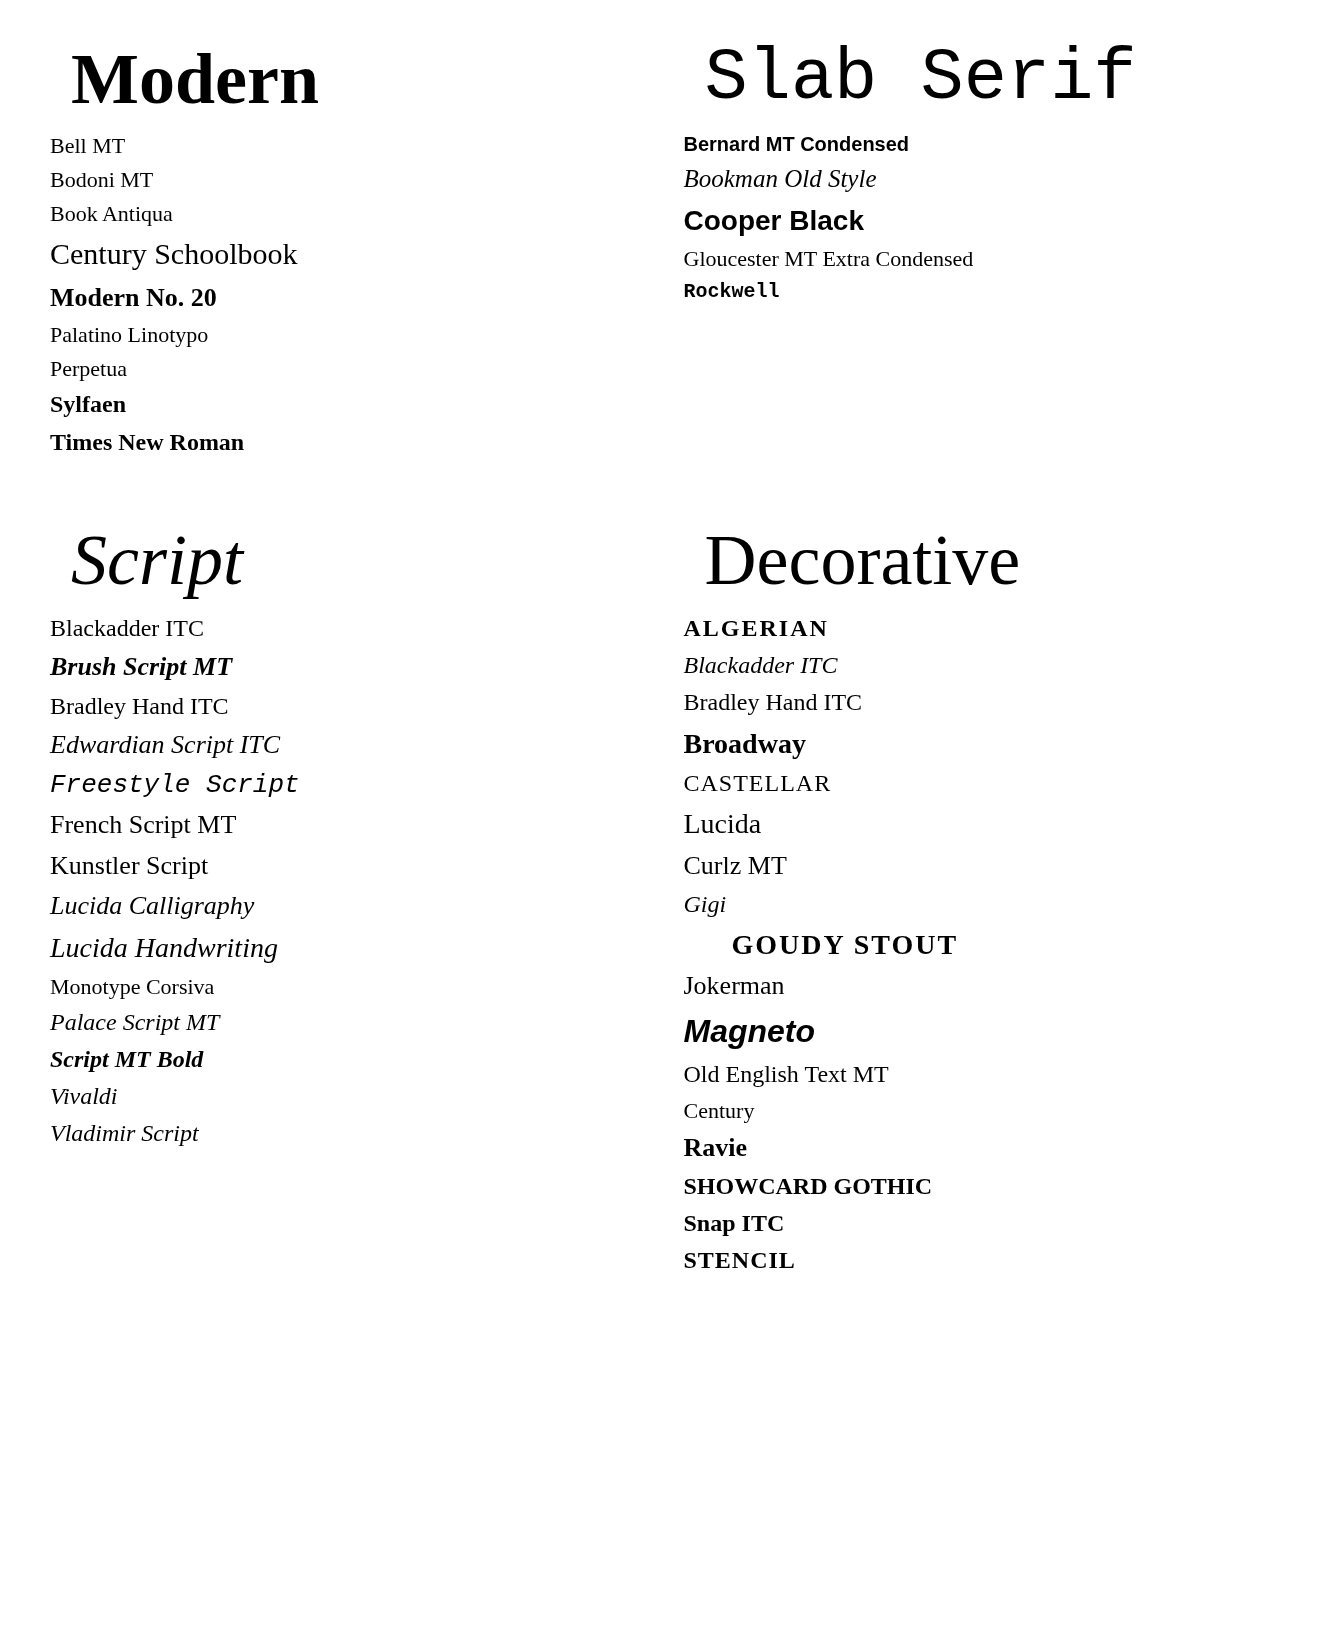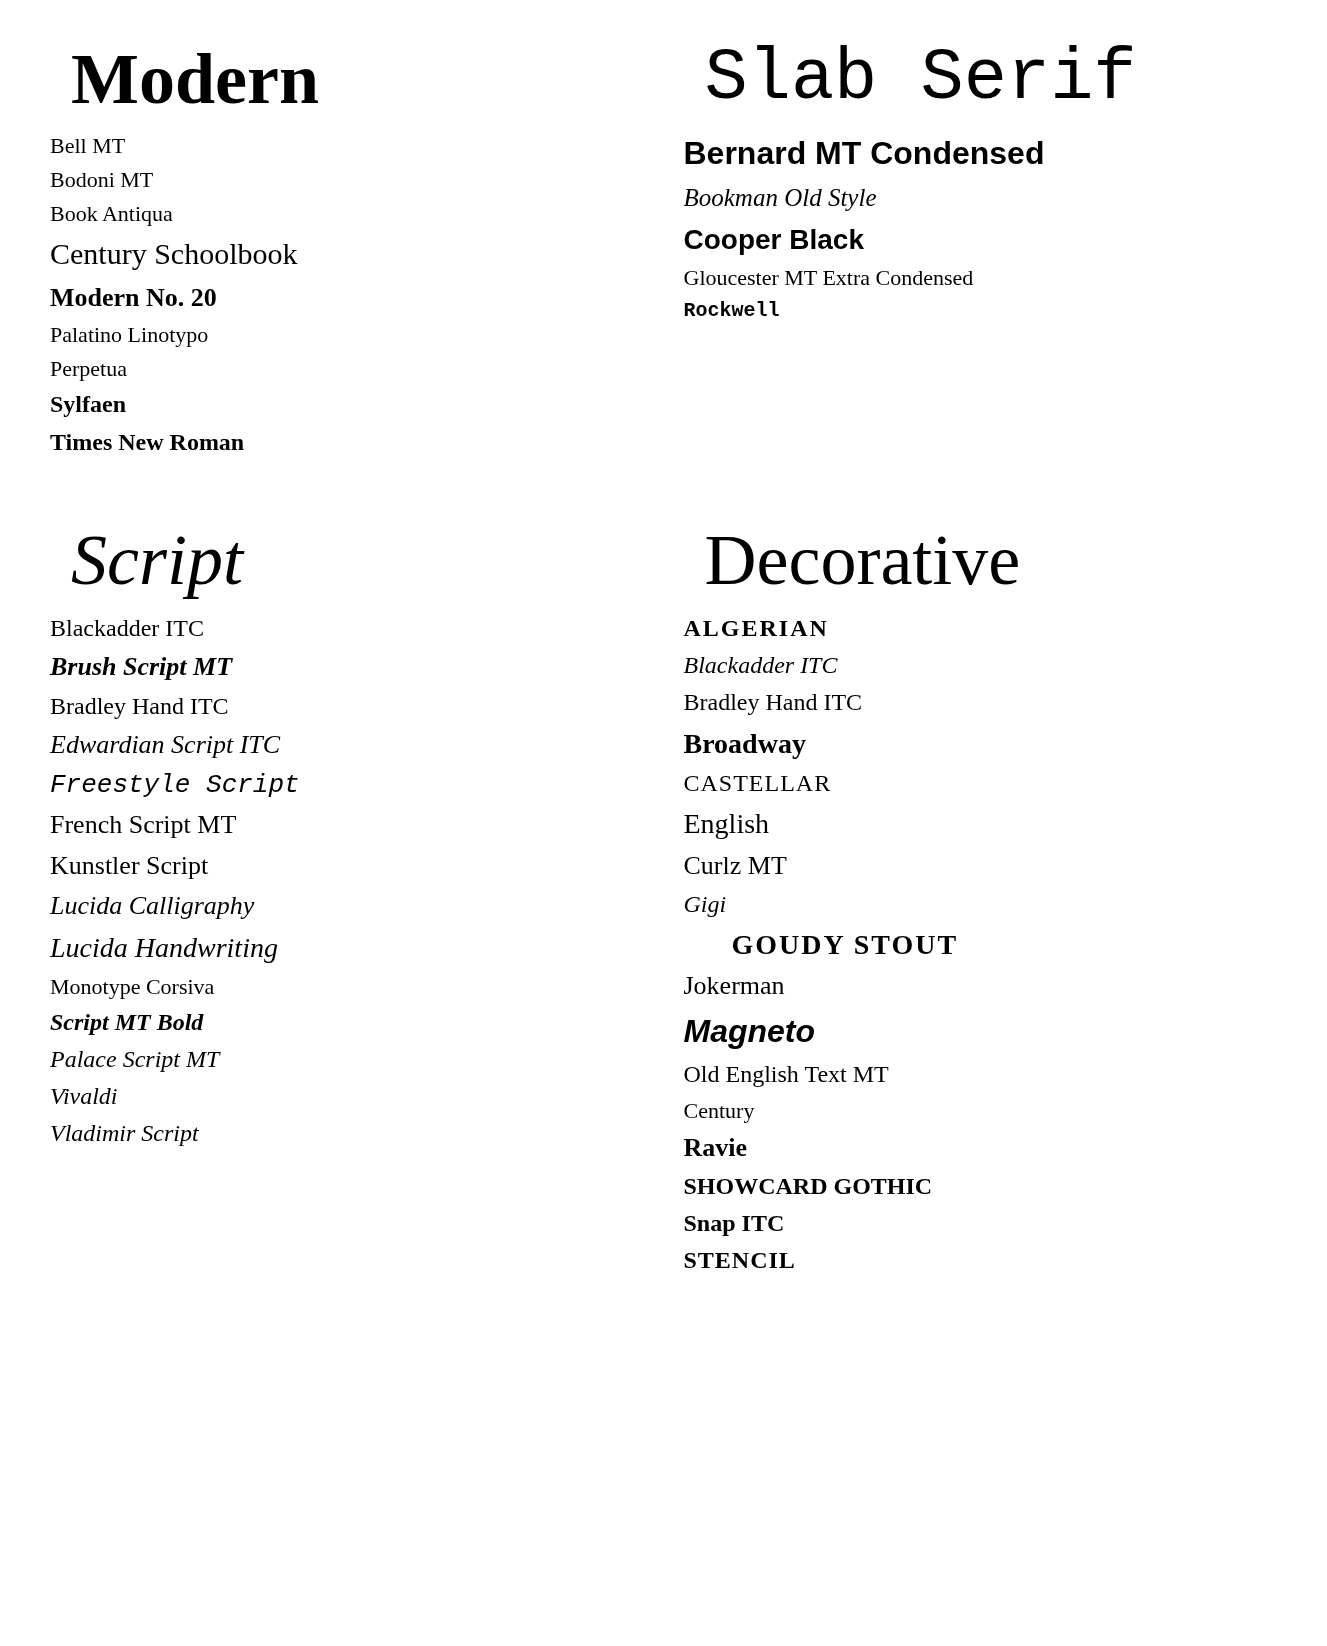--- a/index.html
+++ b/index.html
@@ -53,21 +53,21 @@
     .font-sylfaen { font-family: 'Sylfaen', 'Times New Roman', serif; font-size: 24px; font-weight: bold; }
     .font-times { font-family: 'Times New Roman', Times, serif; font-size: 24px; font-weight: bold; }
 
     
     .slab-title {
       font-family: 'Rockwell', 'Courier New', monospace;
       font-size: 72px;
       font-weight: normal;
     }
 
-    .font-bernard { font-family: 'Bernard MT Condensed', Impact, sans-serif; font-size: 32px; font-weight: bold; }
+    .font-bernard { font-family: 'Bernard MT Condensed', Impact, sans-serif; font-size: 20px; font-weight: bold; }
     .font-bookman { font-family: 'Bookman Old Style', 'Bookman', serif; font-size: 25px; font-style: italic; }
     .font-cooper-black { font-family: 'Cooper Black', 'Arial Black', sans-serif; font-size: 28px; font-weight: bold; }
     .font-gloucester { font-family: 'Gloucester MT Extra Condensed', 'Times New Roman', serif; font-size: 22px; }
     .font-rockwell { font-family: 'Rockwell', 'Courier New', monospace; font-size: 20px; font-weight: bold; }
 
     
     .script-title {
       font-family: 'Palatino Linotype', 'Book Antiqua', Palatino, serif;
       font-size: 72px;
       font-style: italic;
@@ -157,38 +157,38 @@
       <li><span class="font-blackadder">Blackadder ITC</span></li>
       <li><span class="font-brush-script">Brush Script MT</span></li>
       <li><span class="font-bradley-hand">Bradley Hand ITC</span></li>
       <li><span class="font-edwardian">Edwardian Script ITC</span></li>
       <li><span class="font-freestyle">Freestyle Script</span></li>
       <li><span class="font-french-script">French Script MT</span></li>
       <li><span class="font-kunstler">Kunstler Script</span></li>
       <li><span class="font-lucida-cal">Lucida Calligraphy</span></li>
       <li><span class="font-lucida-hand">Lucida Handwriting</span></li>
       <li><span class="font-monotype-corsiva">Monotype Corsiva</span></li>
+      <li><span class="font-palace-script">Palace Script MT</span></li>
       <li><span class="font-script-mt-bold">Script MT Bold</span></li>
-      <li><span class="font-palace-script">Palace Script MT</span></li>
       <li><span class="font-vivaldi">Vivaldi</span></li>
       <li><span class="font-vladimir">Vladimir Script</span></li>
     </ul>
   </div>
 
   <div class="section">
     <div class="section-title">
       <span class="decorative-title">Decorative</span>
     </div>
     <ul class="font-list">
       <li><span class="font-algerian">ALGERIAN</span></li>
       <li><span class="font-blackadder-dec">Blackadder ITC</span></li>
       <li><span class="font-bradley-dec">Bradley Hand ITC</span></li>
       <li><span class="font-broadway">Broadway</span></li>
       <li><span class="font-castellar">CASTELLAR</span></li>
-      <li><span class="font-chiller">English</span></li>
+      <li><span class="font-chiller">Lucida</span></li>
       <li><span class="font-curlz">Curlz MT</span></li>
       <li><span class="font-gigi">Gigi</span></li>
       <li><span class="font-goudy-stout">GOUDY STOUT</span></li>
       <li><span class="font-jokerman">Jokerman</span></li>
       <li><span class="font-magneto">Magneto</span></li>
       <li><span class="font-old-english">Old English Text MT</span></li>
       <li><span class="font-playbill">Century</span></li>
       <li><span class="font-ravie">Ravie</span></li>
       <li><span class="font-showcard">SHOWCARD GOTHIC</span></li>
       <li><span class="font-snap-itc">Snap ITC</span></li>

